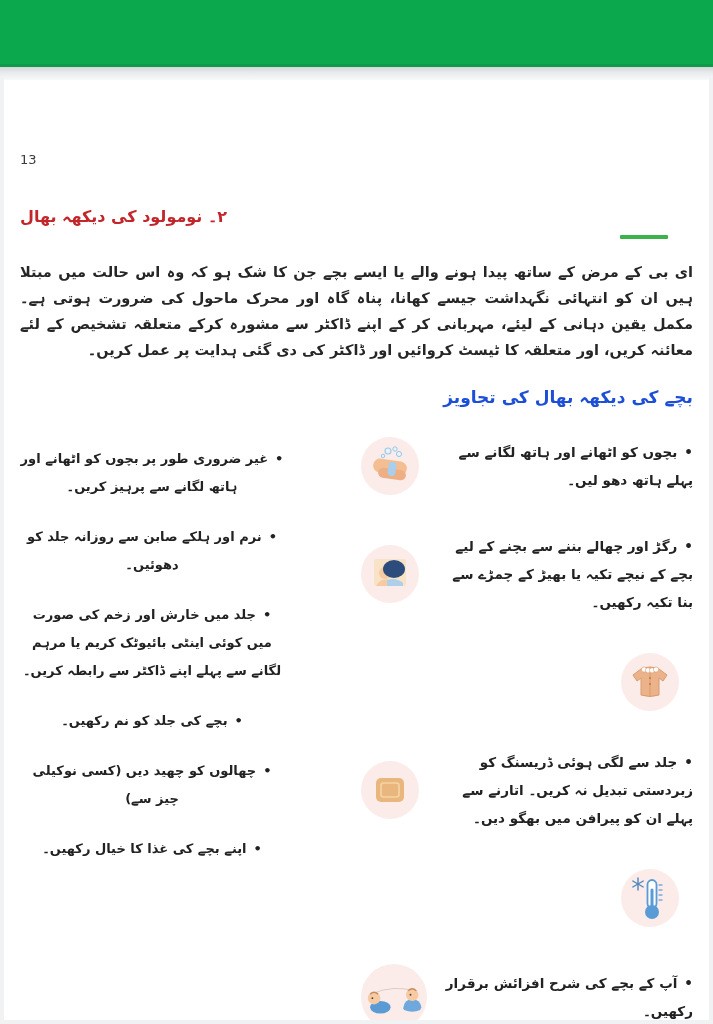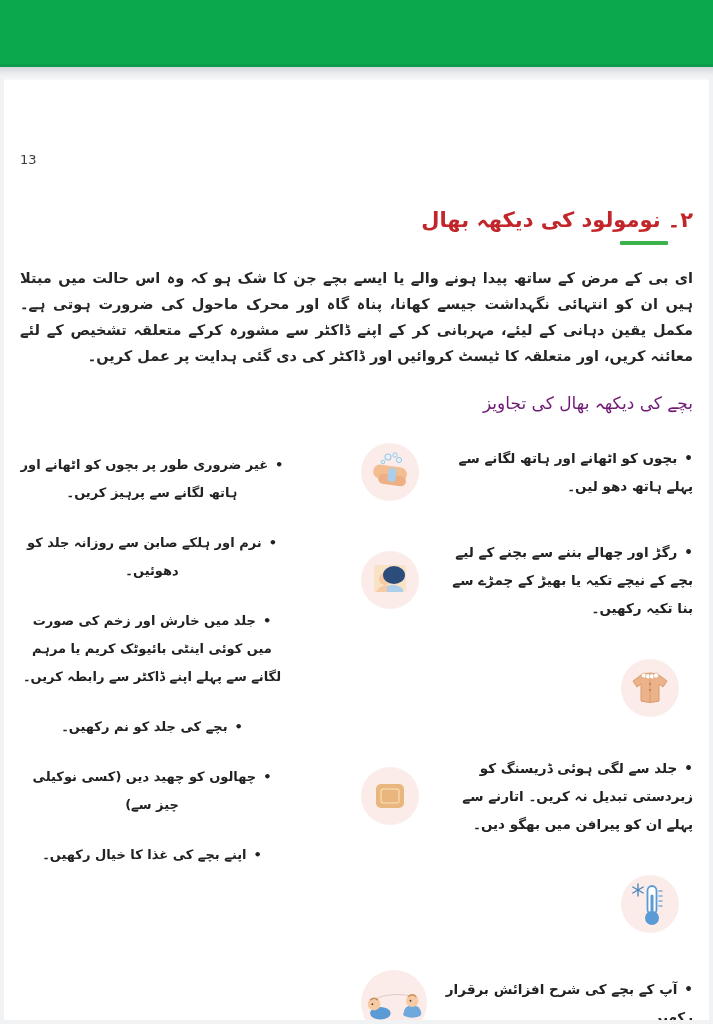--- a/index.html
+++ b/index.html
@@ -10,34 +10,34 @@
   }
   .green-bar{height:64px;background:#0BA84E;border-bottom:3px solid #0a9c49;}
   .shadow-strip{height:13px;background:linear-gradient(180deg,#d3d7db 0%,#e9ebee 45%,#f8f9fa 100%);}
   .edge-left,.edge-right{position:absolute;top:77px;bottom:0;width:4px;background:#f1f2f4;}
   .edge-left{left:0;}
   .edge-right{right:0;}
   .edge-bottom{position:absolute;left:0;right:0;bottom:0;height:4px;background:#f1f2f4;}
   .content{padding:0 20px;position:relative;}
   .page-num{margin-top:72px;text-align:left;padding-right:26px;font-size:13px;color:#3c3c3c;}
   .heading{
-    direction:rtl;text-align:right;margin-top:40px;
-    color:#C2262B;font-size:21px;font-weight:bold;line-height:1.25;
+    direction:rtl;text-align:left;margin-top:40px;
+    color:#C2262B;font-size:16px;font-weight:bold;line-height:1.25;
   }
   .heading-underline{
     margin-top:8px;margin-left:auto;margin-right:25px;
     width:48px;height:4px;background:#3CB24C;border-radius:1px;
   }
   .intro{
     direction:rtl;text-align:justify;margin-top:20px;
     font-size:14.5px;line-height:26px;color:#262626;
   }
   .subheading{
     direction:rtl;text-align:right;margin-top:24px;
-    color:#701a75;font-size:17px;font-weight:normal;
+    color:#1d4ed8;font-size:17px;font-weight:bold;
   }
   .columns{
     direction:rtl;display:flex;justify-content:space-between;
     margin-top:30px;align-items:flex-start;
   }
   .icon-col{width:332px;}
   .plain-col{width:264px;padding-top:8px;}
   .icon-item{display:flex;direction:rtl;align-items:center;margin-bottom:37px;justify-content:space-between;}
   .icon-item.last{margin-top:6px;}
   .tip-text{flex:1;direction:rtl;text-align:right;font-size:13.5px;line-height:28px;color:#222;}

